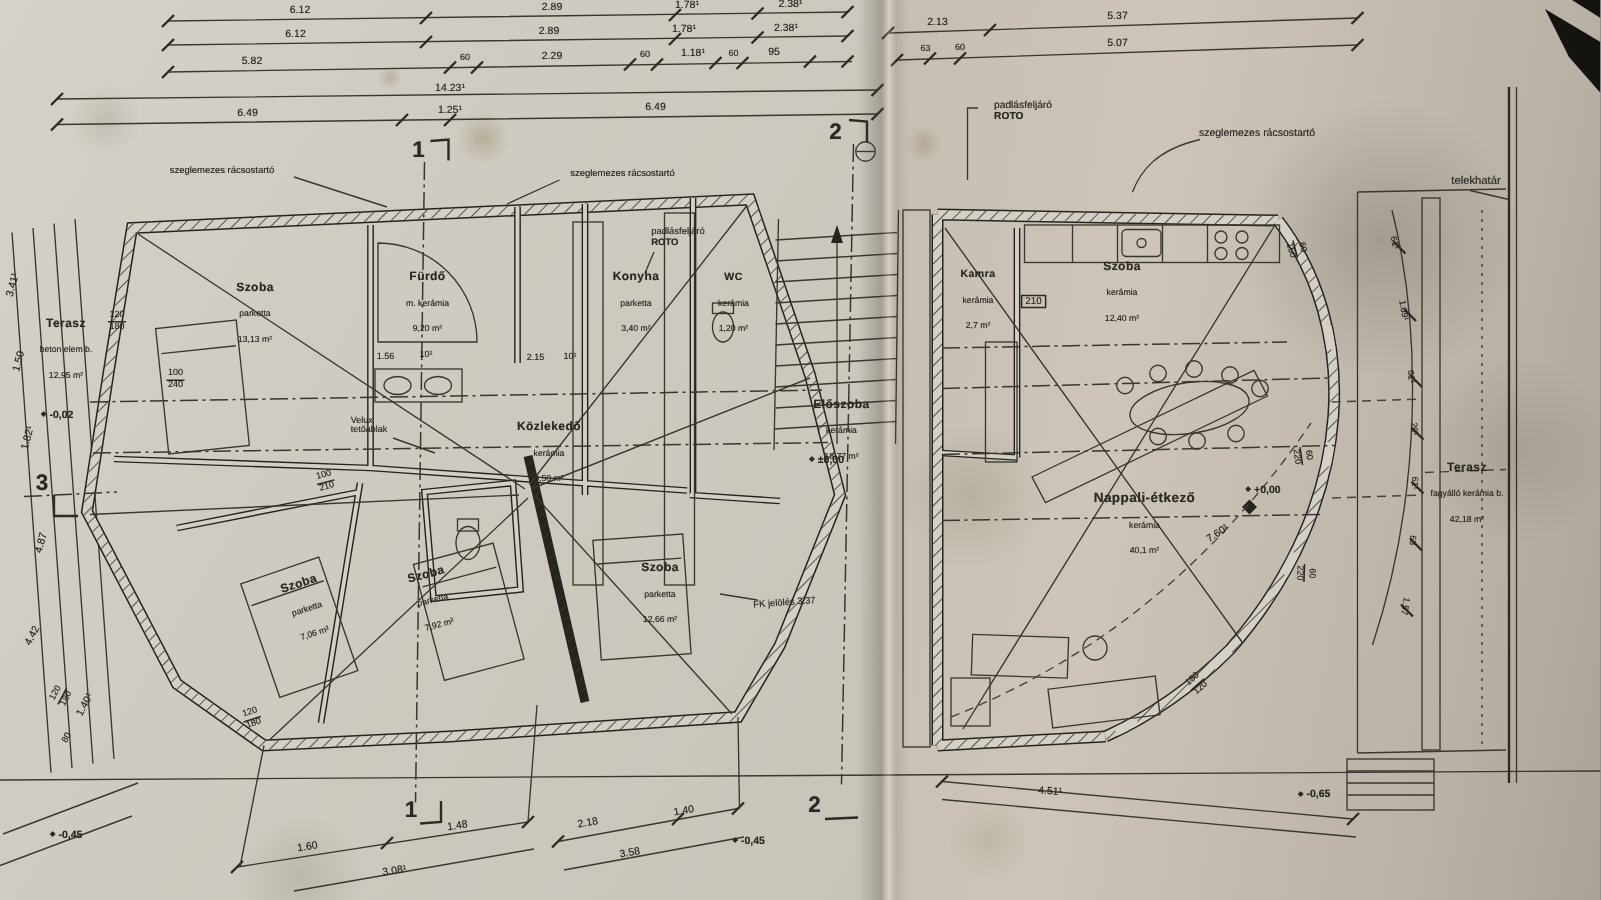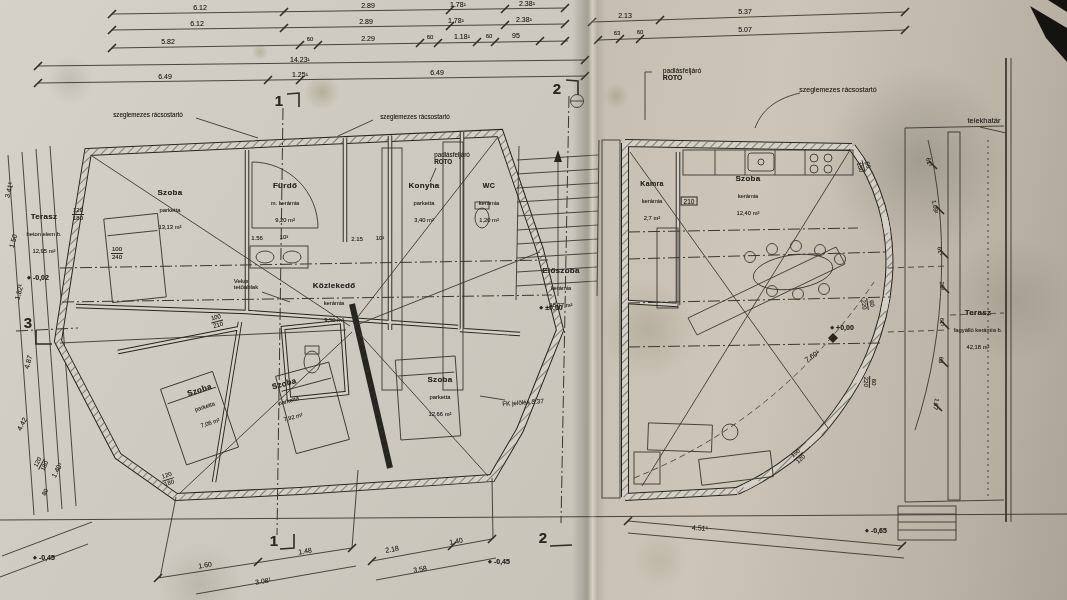--- a/index.html
+++ b/index.html
@@ -232,28 +232,29 @@
   <span class="lbl ann" style="left:682px;top:74px;font-size:6.8px;text-align:left"><span>padlásfeljáró</span><br><b>ROTO</b></span>
   <span class="lbl ann" style="left:246px;top:284px;font-size:6px"><span>Velux</span><br><span>tetőablak</span></span>
   <span class="lbl ann" style="left:984px;top:120px;font-size:7.5px">telekhatár</span>
   <span class="lbl ann" style="left:523px;top:402px;transform:translate(-50%,-50%) rotate(-4deg)">FK jelölés 3.37</span>
 
   <span class="lbl room" style="left:44px;top:231px"><span class="rname">Terasz</span><br><span class="rsub">beton elem b.</span><br><span class="rsub">12,95 m²</span></span>
   <span class="lbl room" style="left:170px;top:207px"><span class="rname">Szoba</span><br><span class="rsub">parketta</span><br><span class="rsub">13,13 m²</span></span>
   <span class="lbl room" style="left:285px;top:200px"><span class="rname">Fürdő</span><br><span class="rsub">m. kerámia</span><br><span class="rsub">9,20 m²</span></span>
   <span class="lbl room" style="left:424px;top:200px"><span class="rname">Konyha</span><br><span class="rsub">parketta</span><br><span class="rsub">3,40 m²</span></span>
   <span class="lbl room" style="left:489px;top:200px"><span class="rname" style="font-size:7px">WC</span><br><span class="rsub">kerámia</span><br><span class="rsub">1,20 m²</span></span>
-  <span class="lbl room" style="left:334px;top:300px"><span class="rname">Közlekedő</span><br><span class="rsub">kerámia</span><br><span class="rsub">9,50 m²</span></span>
+  <span class="lbl room" style="left:366px;top:300px"><span class="rname">Közlekedő</span><br><span class="rsub">kerámia</span><br><span class="rsub">9,50 m²</span></span>
   <span class="lbl room" style="left:561px;top:285px"><span class="rname">Előszoba</span><br><span class="rsub">kerámia</span><br><span class="rsub">18,77 m²</span></span>
   <span class="lbl room" style="left:204px;top:404px;transform:translate(-50%,-50%) rotate(-18deg)"><span class="rname">Szoba</span><br><span class="rsub">parketta</span><br><span class="rsub">7,06 m²</span></span>
   <span class="lbl room" style="left:288px;top:398px;transform:translate(-50%,-50%) rotate(-15deg)"><span class="rname">Szoba</span><br><span class="rsub">parketta</span><br><span class="rsub">7,92 m²</span></span>
   <span class="lbl room" style="left:440px;top:394px"><span class="rname">Szoba</span><br><span class="rsub">parketta</span><br><span class="rsub">12,66 m²</span></span>
 
   <span class="lbl room" style="left:652px;top:198px"><span class="rname" style="font-size:7px">Kamra</span><br><span class="rsub">kerámia</span><br><span class="rsub">2,7 m²</span></span>
   <span class="lbl room" style="left:748px;top:193px"><span class="rname">Szoba</span><br><span class="rsub">kerámia</span><br><span class="rsub">12,40 m²</span></span>
+  <span class="lbl room" style="left:763px;top:348px"><span class="rname" style="font-size:9px">Nappali-étkező</span><br><span class="rsub">kerámia</span><br><span class="rsub">40,1 m²</span></span>
   <span class="lbl room" style="left:978px;top:327px"><span class="rname">Terasz</span><br><span class="rsub">fagyálló kerámia b.</span><br><span class="rsub">42,18 m²</span></span>
 
   <span class="lbl d" style="left:200px;top:7px">6.12</span>
   <span class="lbl d" style="left:368px;top:5px">2.89</span>
   <span class="lbl d" style="left:458px;top:4px">1.78¹</span>
   <span class="lbl d" style="left:527px;top:3px">2.38¹</span>
   <span class="lbl d" style="left:197px;top:23px">6.12</span>
   <span class="lbl d" style="left:366px;top:21px">2.89</span>
   <span class="lbl d" style="left:456px;top:20px">1.78¹</span>
   <span class="lbl d" style="left:524px;top:19px">2.38¹</span>

